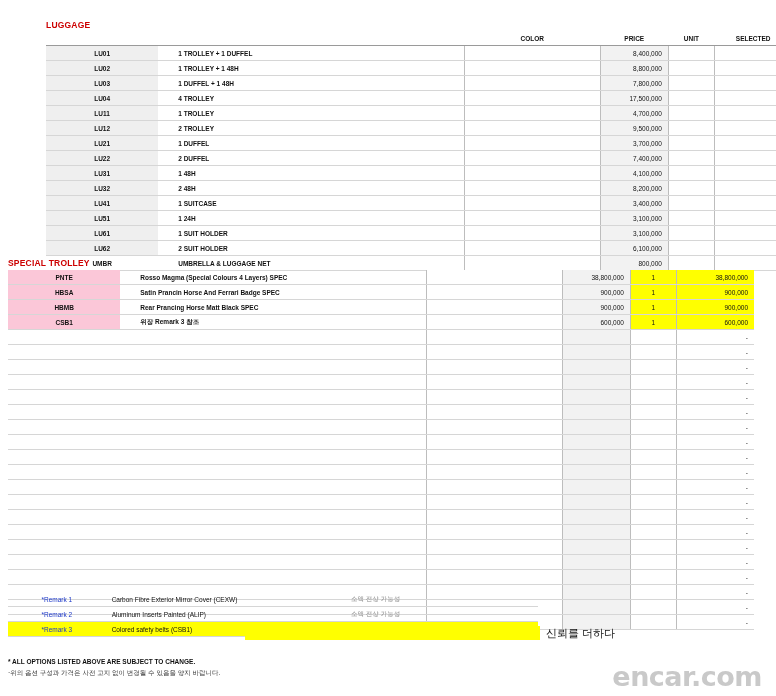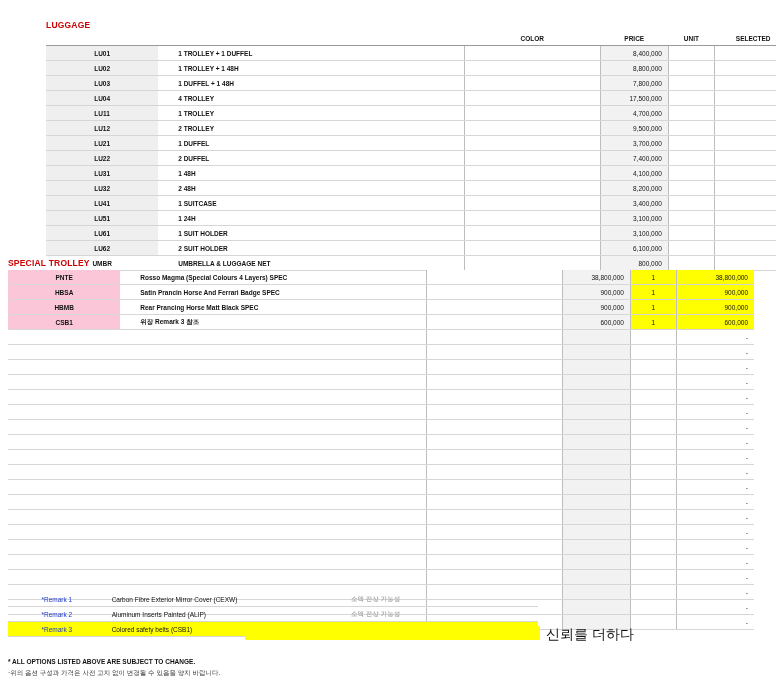--- a/index.html
+++ b/index.html
@@ -94,21 +94,21 @@
   td.rd{width:200px;padding-left:6px;color:#111;}
   td.rd.hl{background:#ffff00;}
   td.rko{width:160px;padding-left:6px;color:#8a8a8a;}
   td.rko.hl{background:#ffff00;color:#8a8a8a;}
 
   .hl-bar{
     position:absolute;left:245px;top:626px;width:295px;height:14px;
     background:#ffff00;
   }
   .kr-note{
-    position:absolute;left:546px;top:626px;font-size:14px;color:#111;
+    position:absolute;left:546px;top:626px;font-size:11px;color:#111;
   }
 
   .footnotes{position:absolute;left:8px;top:656px;font-size:6.5px;color:#111;line-height:11px;}
   .footnotes .fn1{font-weight:bold;}
   .footnotes .fn2{color:#333;}
 
   .watermark{
     position:absolute;right:14px;bottom:4px;
     font-size:27px;font-weight:bold;color:#c9c9c9;
     letter-spacing:-0.5px;
@@ -498,13 +498,14 @@
   </div>
 
   <div class="hl-bar"></div>
   <div class="kr-note">신뢰를 더하다</div>
 
   <div class="footnotes">
     <div class="fn1">* ALL OPTIONS LISTED ABOVE ARE SUBJECT TO CHANGE.</div>
     <div class="fn2">·위의 옵션 구성과 가격은 사전 고지 없이 변경될 수 있음을 양지 바랍니다.</div>
   </div>
 
+  <div class="watermark">encar.com</div>
 </div>
 
 </body></html>

